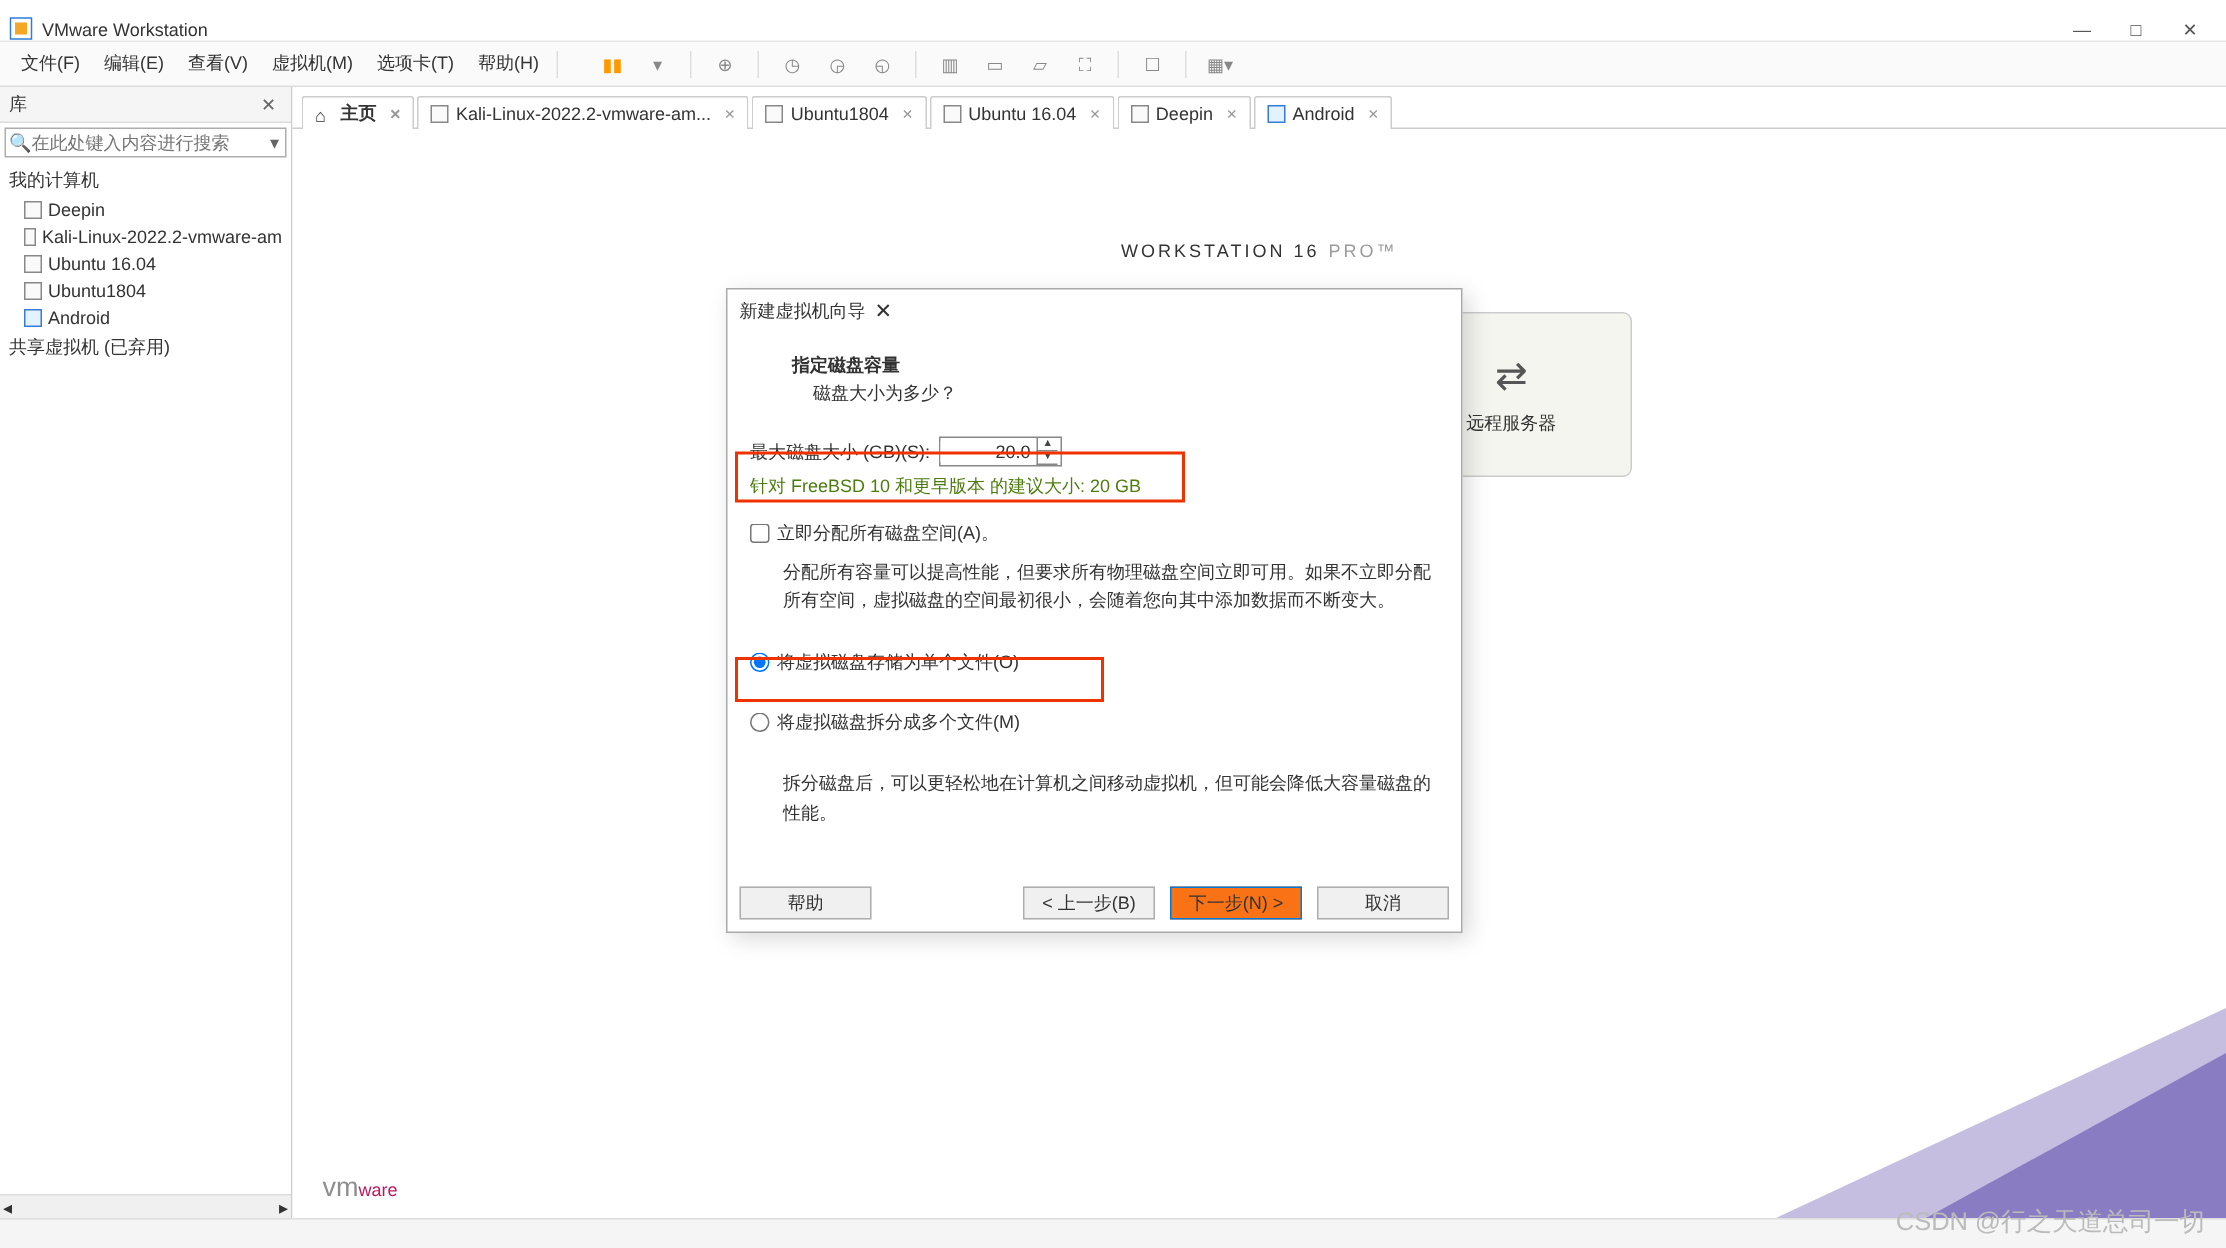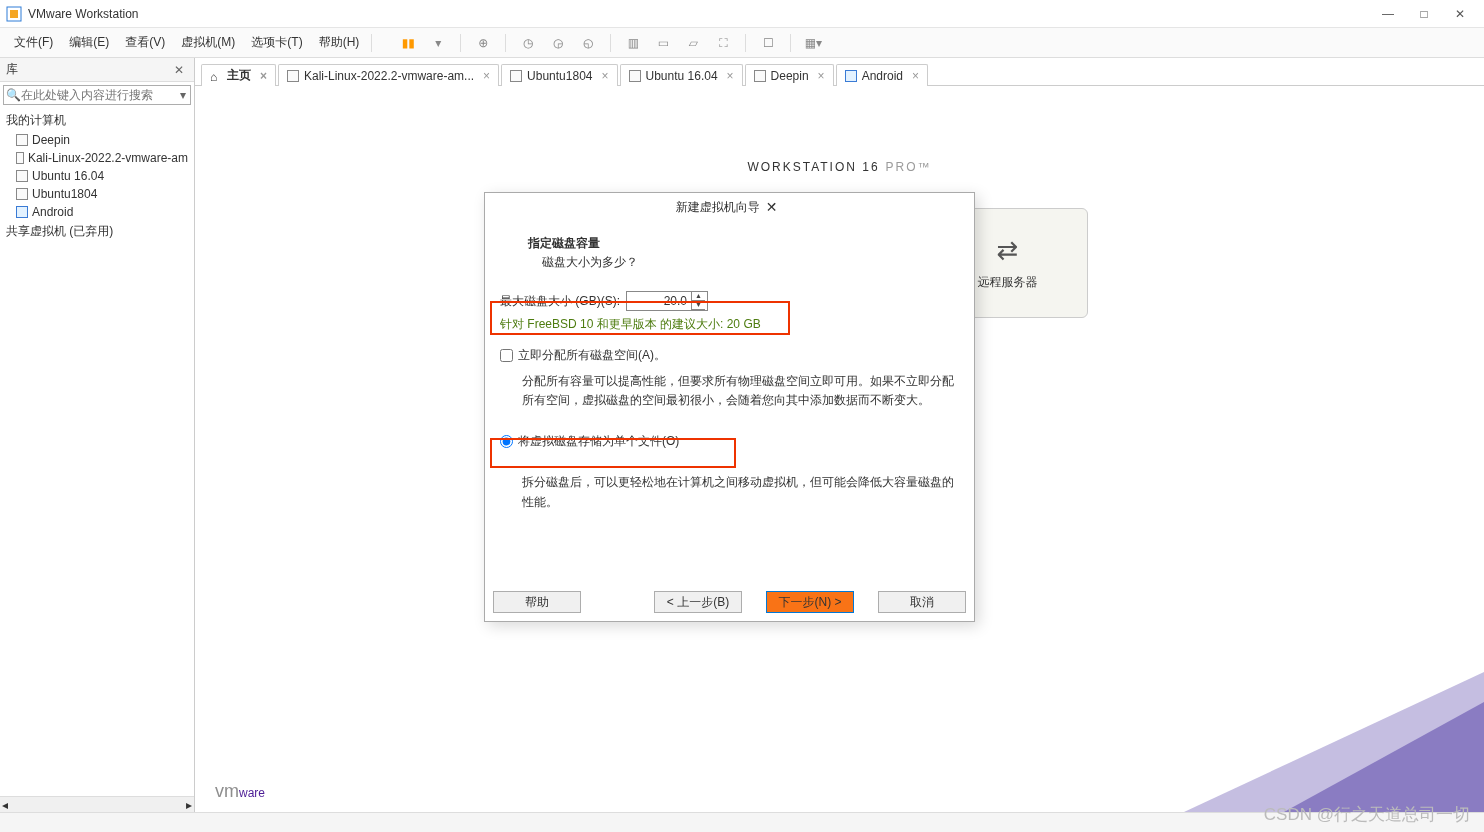--- a/index.html
+++ b/index.html
@@ -1,17 +1,17 @@
 <!DOCTYPE html>
 <html><head>
 <meta charset="utf-8">
 <style>
 *{box-sizing:border-box;margin:0;padding:0;font-family:"Microsoft YaHei","Segoe UI",Arial,sans-serif;font-size:12px;color:#333}
 body{width:1484px;height:832px;background:#fff;position:relative;overflow:hidden}
-.title-bar{height:28px;display:flex;align-items:center;padding:0 6px;background:#fff;border-bottom:1px solid #e5e5e5}
+.title-bar{height:28px;display:flex;align-items:flex-end;padding:0 6px;background:#fff;border-bottom:1px solid #e5e5e5}
 .title-bar .logo{width:16px;height:16px;margin-right:6px}
 .title-bar .title{flex:1;font-size:12px}
 .title-bar .win{width:36px;text-align:center;color:#555}
 .menu-bar{height:30px;display:flex;align-items:center;padding:0 6px;border-bottom:1px solid #ddd;background:#fafafa}
 .menu-bar .m{padding:4px 8px;cursor:default}
 .toolbar{display:flex;align-items:center;margin-left:20px;gap:6px}
 .sep{width:1px;height:18px;background:#ddd;margin:0 4px}
 .tb-btn{width:24px;height:24px;display:flex;align-items:center;justify-content:center;color:#888;border-radius:2px}
 .tb-btn.play{color:#f90}
 .main{display:flex;height:calc(100% - 78px)}
@@ -41,41 +41,41 @@
 .card-row{display:flex;gap:8px;margin-top:30px}
 .card{width:160px;height:110px;border:1px solid #ccc;border-radius:6px;background:#f5f5f0;display:flex;flex-direction:column;align-items:center;justify-content:center;gap:8px}
 .card .ico{font-size:26px;color:#555}
 .vmware-logo{position:absolute;left:20px;bottom:10px;font-size:18px;color:#8e8e8e}
 .watermark{position:absolute;right:14px;bottom:6px;color:#bbb;font-size:17px}
 .bottom-deco{position:absolute;right:0;bottom:0;width:0;height:0;border-right:300px solid rgba(90,70,170,0.35);border-top:140px solid transparent}
 .bottom-deco2{position:absolute;right:0;bottom:0;width:0;height:0;border-right:200px solid rgba(90,70,170,0.55);border-top:110px solid transparent}
 .status{height:20px;border-top:1px solid #ddd;background:#f5f5f5}
 
 .modal{position:absolute;left:484px;top:192px;width:491px;height:430px;border:1px solid #aaa;background:#fff;box-shadow:4px 4px 14px rgba(0,0,0,.15);display:flex;flex-direction:column}
-.modal-title{display:flex;align-items:center;justify-content:center;padding:4px 8px}
+.modal-title{display:flex;align-items:center;justify-content:flex-start;padding:4px 8px}
 .modal-close{font-size:14px;padding:2px 6px}
 .modal-body{flex:1;padding:10px 15px 8px 15px;position:relative}
 .section-title{font-weight:bold;margin:4px 0 2px 28px}
 .section-sub{margin:0 0 18px 42px}
 .highlight{border:2px solid #e30;position:absolute}
 .h1{left:5px;top:80px;width:300px;height:34px}
 .h2{left:5px;top:217px;width:246px;height:30px}
 .row{display:flex;align-items:center;margin:5px 0}
 .row .lbl{margin-right:6px}
 .numbox{border:1px solid #888;width:82px;height:20px;display:flex;align-items:center}
 .numbox input{border:0;outline:0;width:64px;text-align:right;padding:0 4px}
 .spin{width:14px;display:flex;flex-direction:column}
 .spin span{height:9px;border-left:1px solid #888;font-size:7px;line-height:8px;text-align:center;color:#444;border-bottom:1px solid #888}
 .recommend{margin:4px 0 14px 0;color:#4d7c0f}
 .cb{display:flex;align-items:center;gap:5px;margin:8px 0}
 .cb input{width:13px;height:13px}
 .desc{margin:4px 0 14px 22px;line-height:1.6}
 .rb{display:flex;align-items:center;gap:5px;margin:23px 0}
 .rb input{width:13px;height:13px}
-.modal-footer{display:flex;padding:8px;border-top:0;gap:24px;align-items:center}
+.modal-footer{display:flex;padding:8px;border-top:0;gap:10px;align-items:center}
 .modal-footer .sp{flex:1}
 .dbtn{min-width:88px;height:22px;border:1px solid #adadad;background:#f0f0f0;text-align:center;line-height:20px;padding:0 10px}
 .dbtn.primary{border:1px solid #0078d7;background:#f97316}
 </style>
 </head>
 <body>
 
 <div class="title-bar">
   <svg class="logo" viewBox="0 0 16 16">
       <rect x="1" y="1" width="14" height="14" fill="#fff" stroke="#2e7dd7"></rect>
@@ -202,21 +202,21 @@
       </div>
       <div class="card-row">
         <div class="card" style="visibility:hidden"></div>
         <div class="card" style="visibility:hidden"></div>
         <div class="card">
           <span class="ico">⇄</span>
           <span>远程服务器</span>
         </div>
       </div>
 
-      <div class="vmware-logo">vm<span style="color:#4c1d95">ware</span></div>
+      <div class="vmware-logo">vm<span style="color:#be185d">ware</span></div>
       <div class="bottom-deco"></div>
       <div class="bottom-deco2"></div>
     </div>
   </div>
 </div>
 
 <div class="modal">
   <div class="modal-title">
     <span>新建虚拟机向导</span>
     <span class="modal-close">✕</span>
@@ -242,20 +242,24 @@
       <input type="checkbox" style="">
       <span>立即分配所有磁盘空间(A)。</span>
     </label>
     <div class="desc">分配所有容量可以提高性能，但要求所有物理磁盘空间立即可用。如果不立即分配所有空间，虚拟磁盘的空间最初很小，会随着您向其中添加数据而不断变大。</div>
 
     <div class="highlight h2"></div>
     <label class="rb">
       <input type="radio" name="disk" checked="" style="">
       <span>将虚拟磁盘存储为单个文件(O)</span>
     </label>
+    <label class="rb">
+      <input type="radio" name="disk" style="">
+      <span>将虚拟磁盘拆分成多个文件(M)</span>
+    </label>
     <div class="desc">拆分磁盘后，可以更轻松地在计算机之间移动虚拟机，但可能会降低大容量磁盘的性能。</div>
   </div>
   <div class="modal-footer">
     <span class="dbtn">帮助</span>
     <span class="sp"></span>
     <span class="dbtn">&lt; 上一步(B)</span>
     <span class="dbtn primary">下一步(N) &gt;</span>
     <span class="dbtn">取消</span>
   </div>
 </div>

